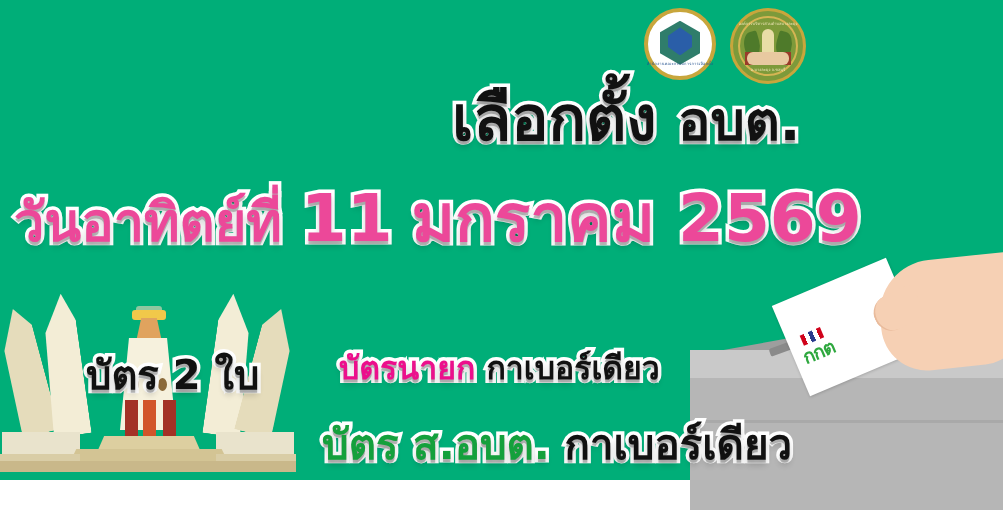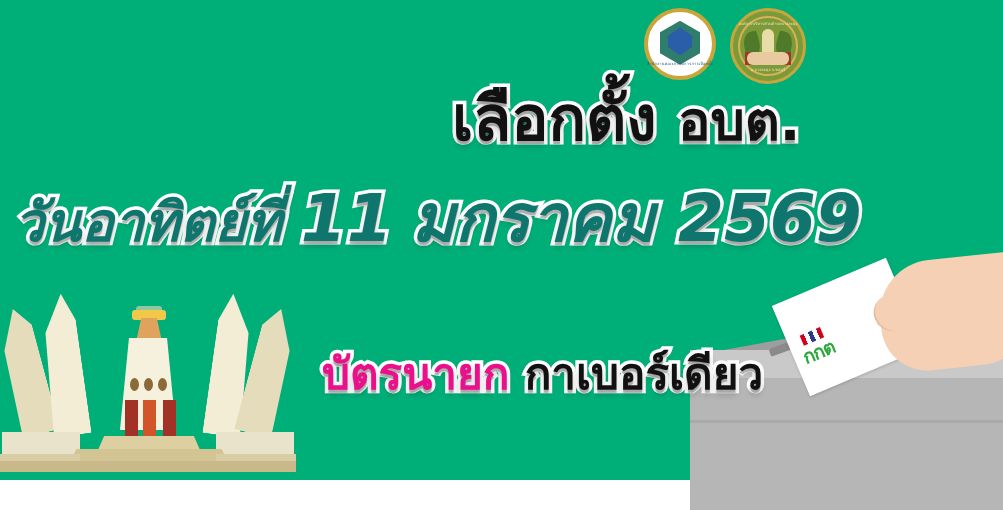--- a/index.html
+++ b/index.html
@@ -272,28 +272,28 @@
     -webkit-text-stroke: 7px #ffffff;
     paint-order: stroke fill;
     text-shadow:
       0 3px 0 rgba(0,0,0,.25),
       0 5px 6px rgba(0,0,0,.2);
   }
 
   .row-title   { left: 452px; top: 88px;  font-size: 62px;  color: #111111; }
   .row-title .big { font-size: 54px; }
 
-  .row-date    { left: 14px;  top: 186px; font-size: 54px;  color: #0f766e; font-style: italic; }
+  .row-date    { left: 14px;  top: 186px; font-size: 54px;  color: #ec4899; }
   .row-date .num { font-size: 66px; }
 
   .row-time    { left: 328px; top: 275px; font-size: 40px;  color: #E8232A; }
 
   .row-cards   { left: 86px;  top: 355px; font-size: 40px;  color: #111111; }
 
-  .row-mayor   { left: 322px; top: 352px; font-size: 44px; }
+  .row-mayor   { left: 339px; top: 352px; font-size: 32px; }
   .row-mayor .pink  { color: #EC0F8C; }
   .row-mayor .black { color: #111111; }
 
   .row-member  { left: 322px; top: 424px; font-size: 42px; }
   .row-member .green { color: #14A03C; }
   .row-member .black { color: #111111; }
 
   .white-strip {
     position: absolute; left: 0; top: 480px; width: 690px; height: 30px; background: #ffffff;
   }
@@ -367,20 +367,25 @@
     <span class="big">อบต.</span>
   </div>
 
   <div class="txt row-date outline-white">
     <span>วันอาทิตย์ที่</span>
     <span class="num">11</span>
     <span class="num">มกราคม 2569</span>
   </div>
 
 
+  <div class="txt row-cards outline-black">บัตร 2 ใบ</div>
 
   <div class="txt row-mayor outline-black">
     <span class="pink">บัตรนายก</span>
     <span class="black">กาเบอร์เดียว</span>
   </div>
 
+  <div class="txt row-member outline-black">
+    <span class="green">บัตร  ส.อบต.</span>
+    <span class="black">กาเบอร์เดียว</span>
+  </div>
 
 </div>
 
 </body></html>

